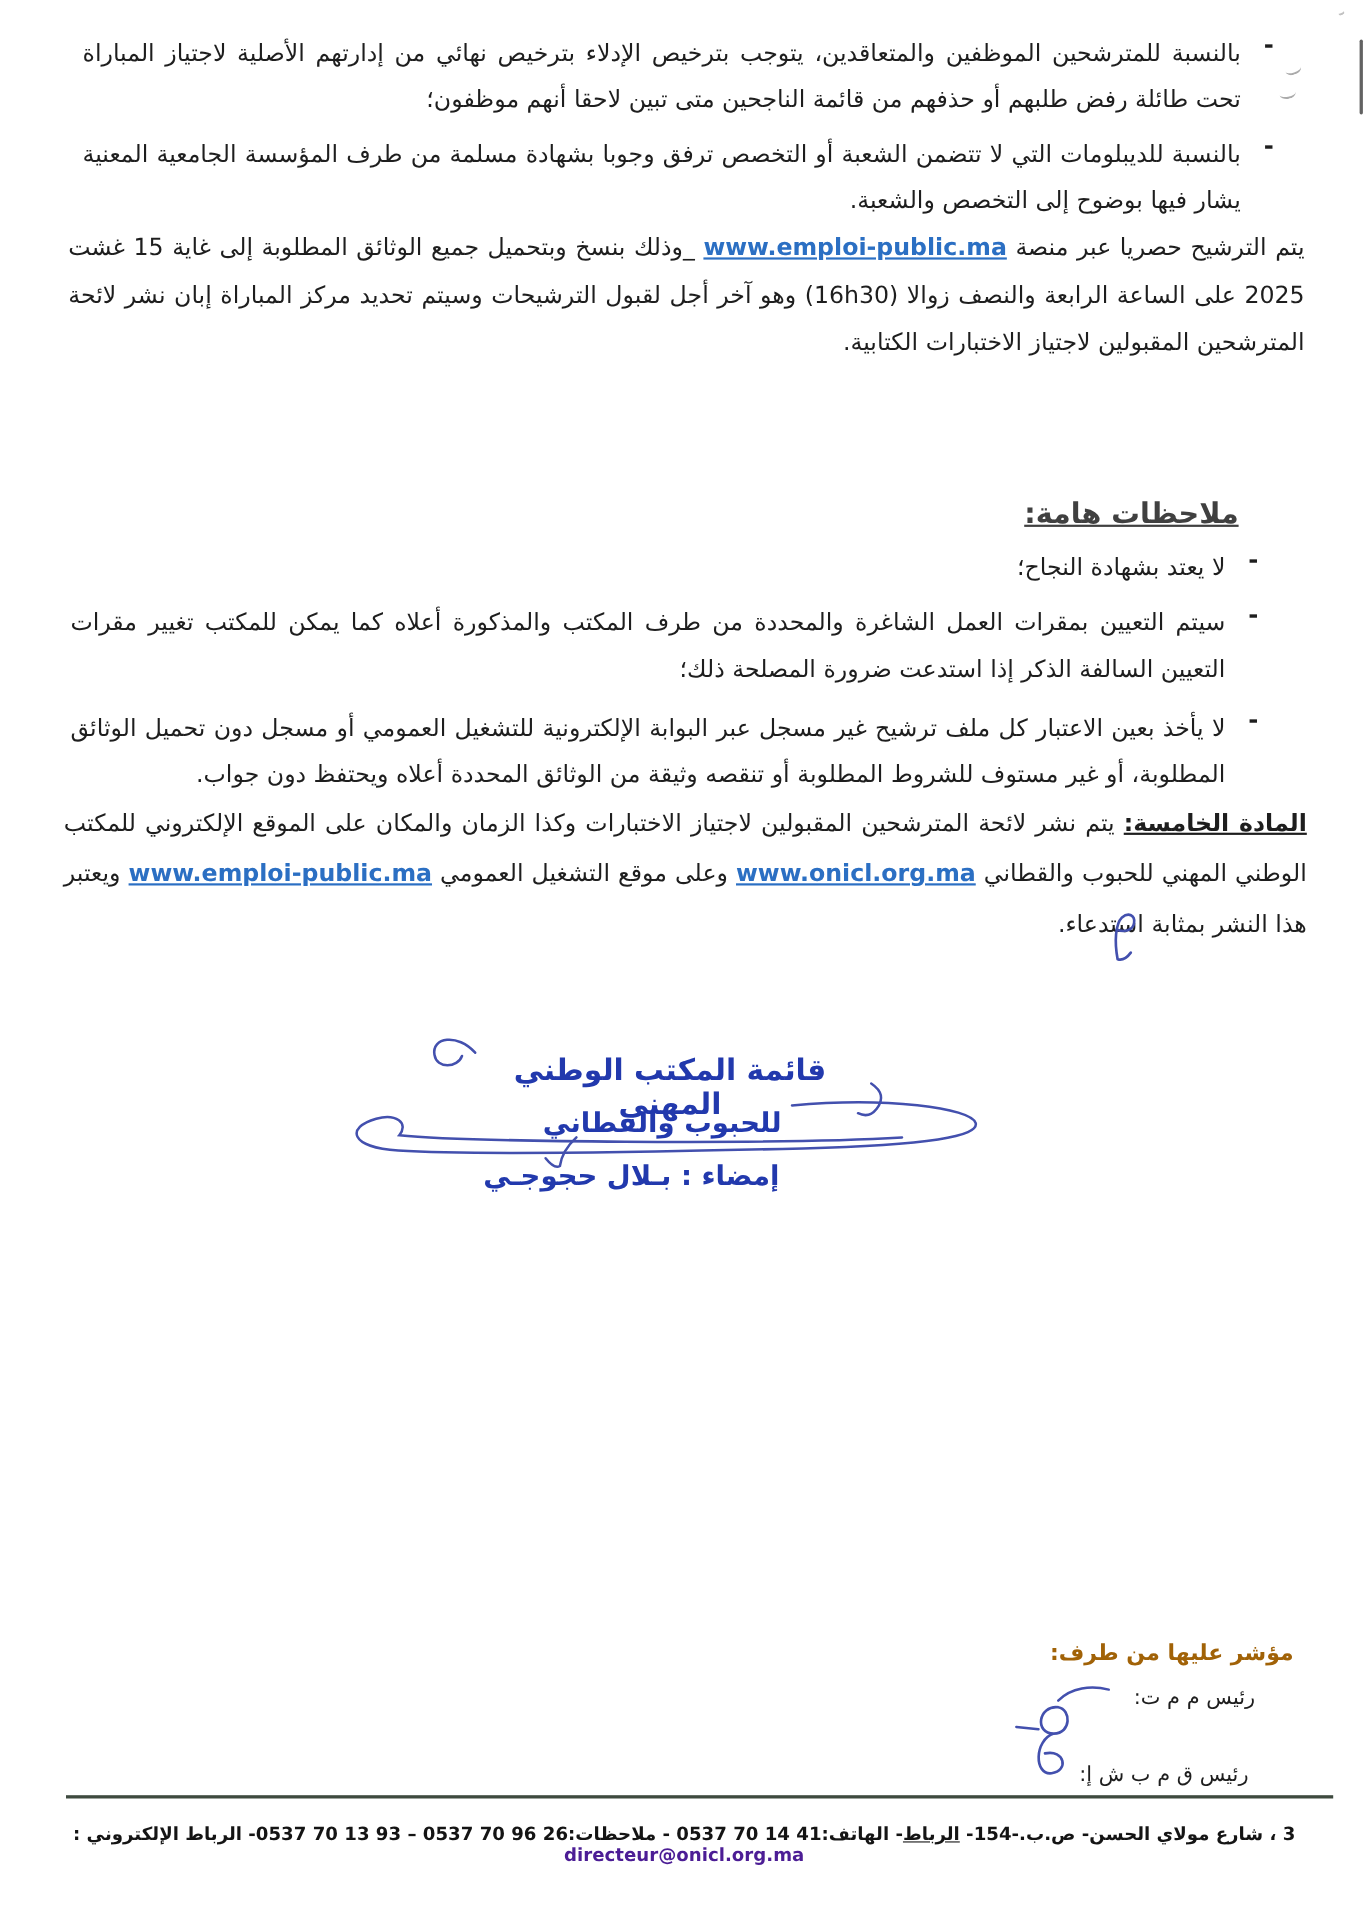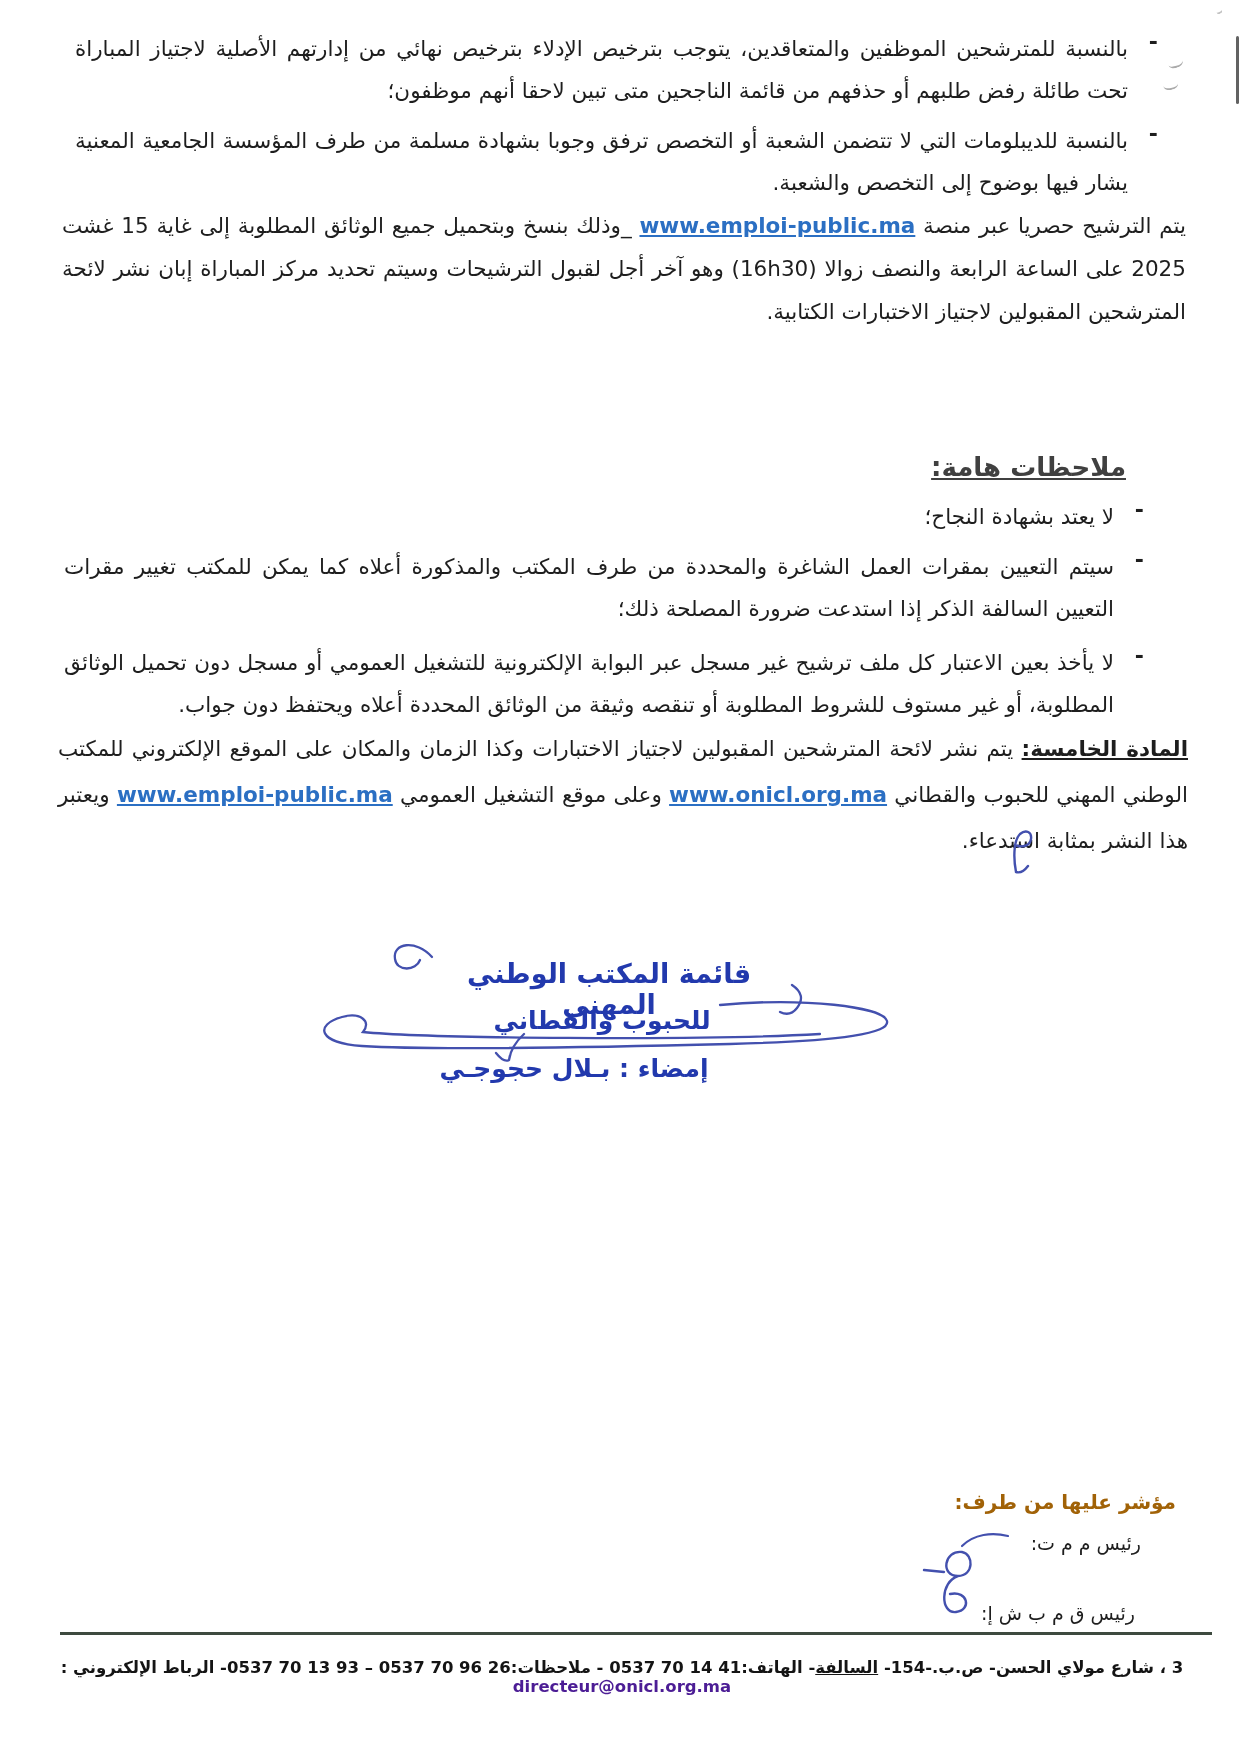--- a/index.html
+++ b/index.html
@@ -106,14 +106,14 @@
 
 <svg class="abs" style="left:922px;top:1548px" width="64" height="72" viewBox="0 0 64 72" aria-hidden="true">
   <g fill="none" stroke="#4350ae" stroke-width="2.4" stroke-linecap="round">
     <path d="M2 22 L 22 24"></path>
     <path d="M40 4 C 22 2 18 28 36 28 C 52 28 52 6 40 4 M36 28 C 18 34 18 66 34 64 C 50 62 46 42 28 46"></path>
   </g>
 </svg>
 
 <div class="abs footer-rule"></div>
 <p class="abs footer-text">
-  <span>3 ، شارع مولاي الحسن- ص.ب.-154- </span><span class="city-underline">السالفة</span><span>- الهاتف:</span><span class="num">0537 70 14 41</span><span> - ملاحظات:</span><span class="num">0537 70 13 93 – 0537 70 96 26</span><span>- الرباط الإلكتروني : </span><a class="email num">directeur@onicl.org.ma</a>
+  <span>3 ، شارع مولاي الحسن- ص.ب.-154- </span><span class="city-underline">الرباط</span><span>- الهاتف:</span><span class="num">0537 70 14 41</span><span> - ملاحظات:</span><span class="num">0537 70 13 93 – 0537 70 96 26</span><span>- الرباط الإلكتروني : </span><a class="email num">directeur@onicl.org.ma</a>
 </p>
 
 </body></html>

